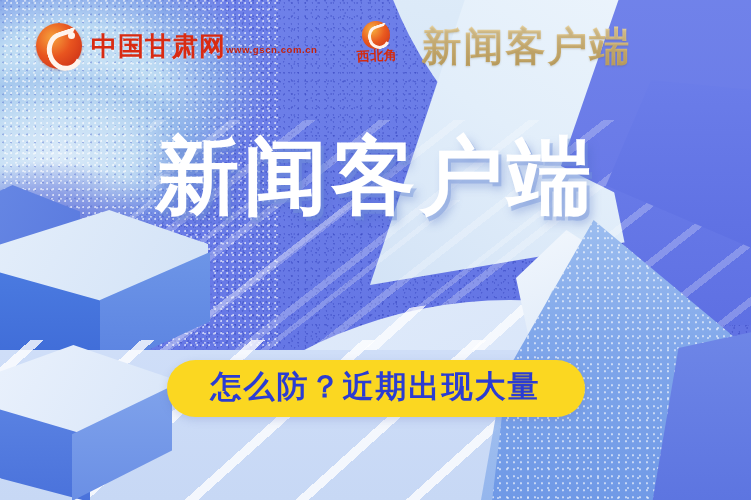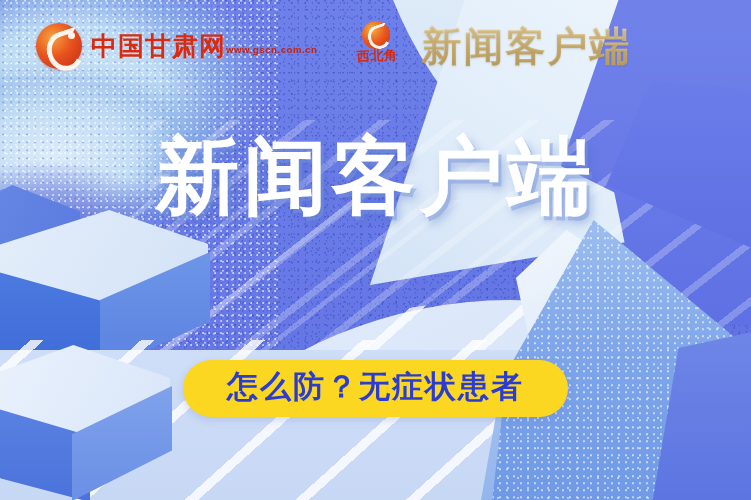--- a/index.html
+++ b/index.html
@@ -336,17 +336,17 @@
     </div>
 
   </div>
 
   <div class="headline">
     <div class="hl-line hl-1">新闻客户端</div>
   </div>
 
   <div class="pill-wrap">
     <div class="pill">
-      <span class="pill-text">怎么防？无症状患者</span>
+      <span class="pill-text">怎么防？近期出现大量</span>
     </div>
   </div>
 
 </div>
 
 </body></html>

